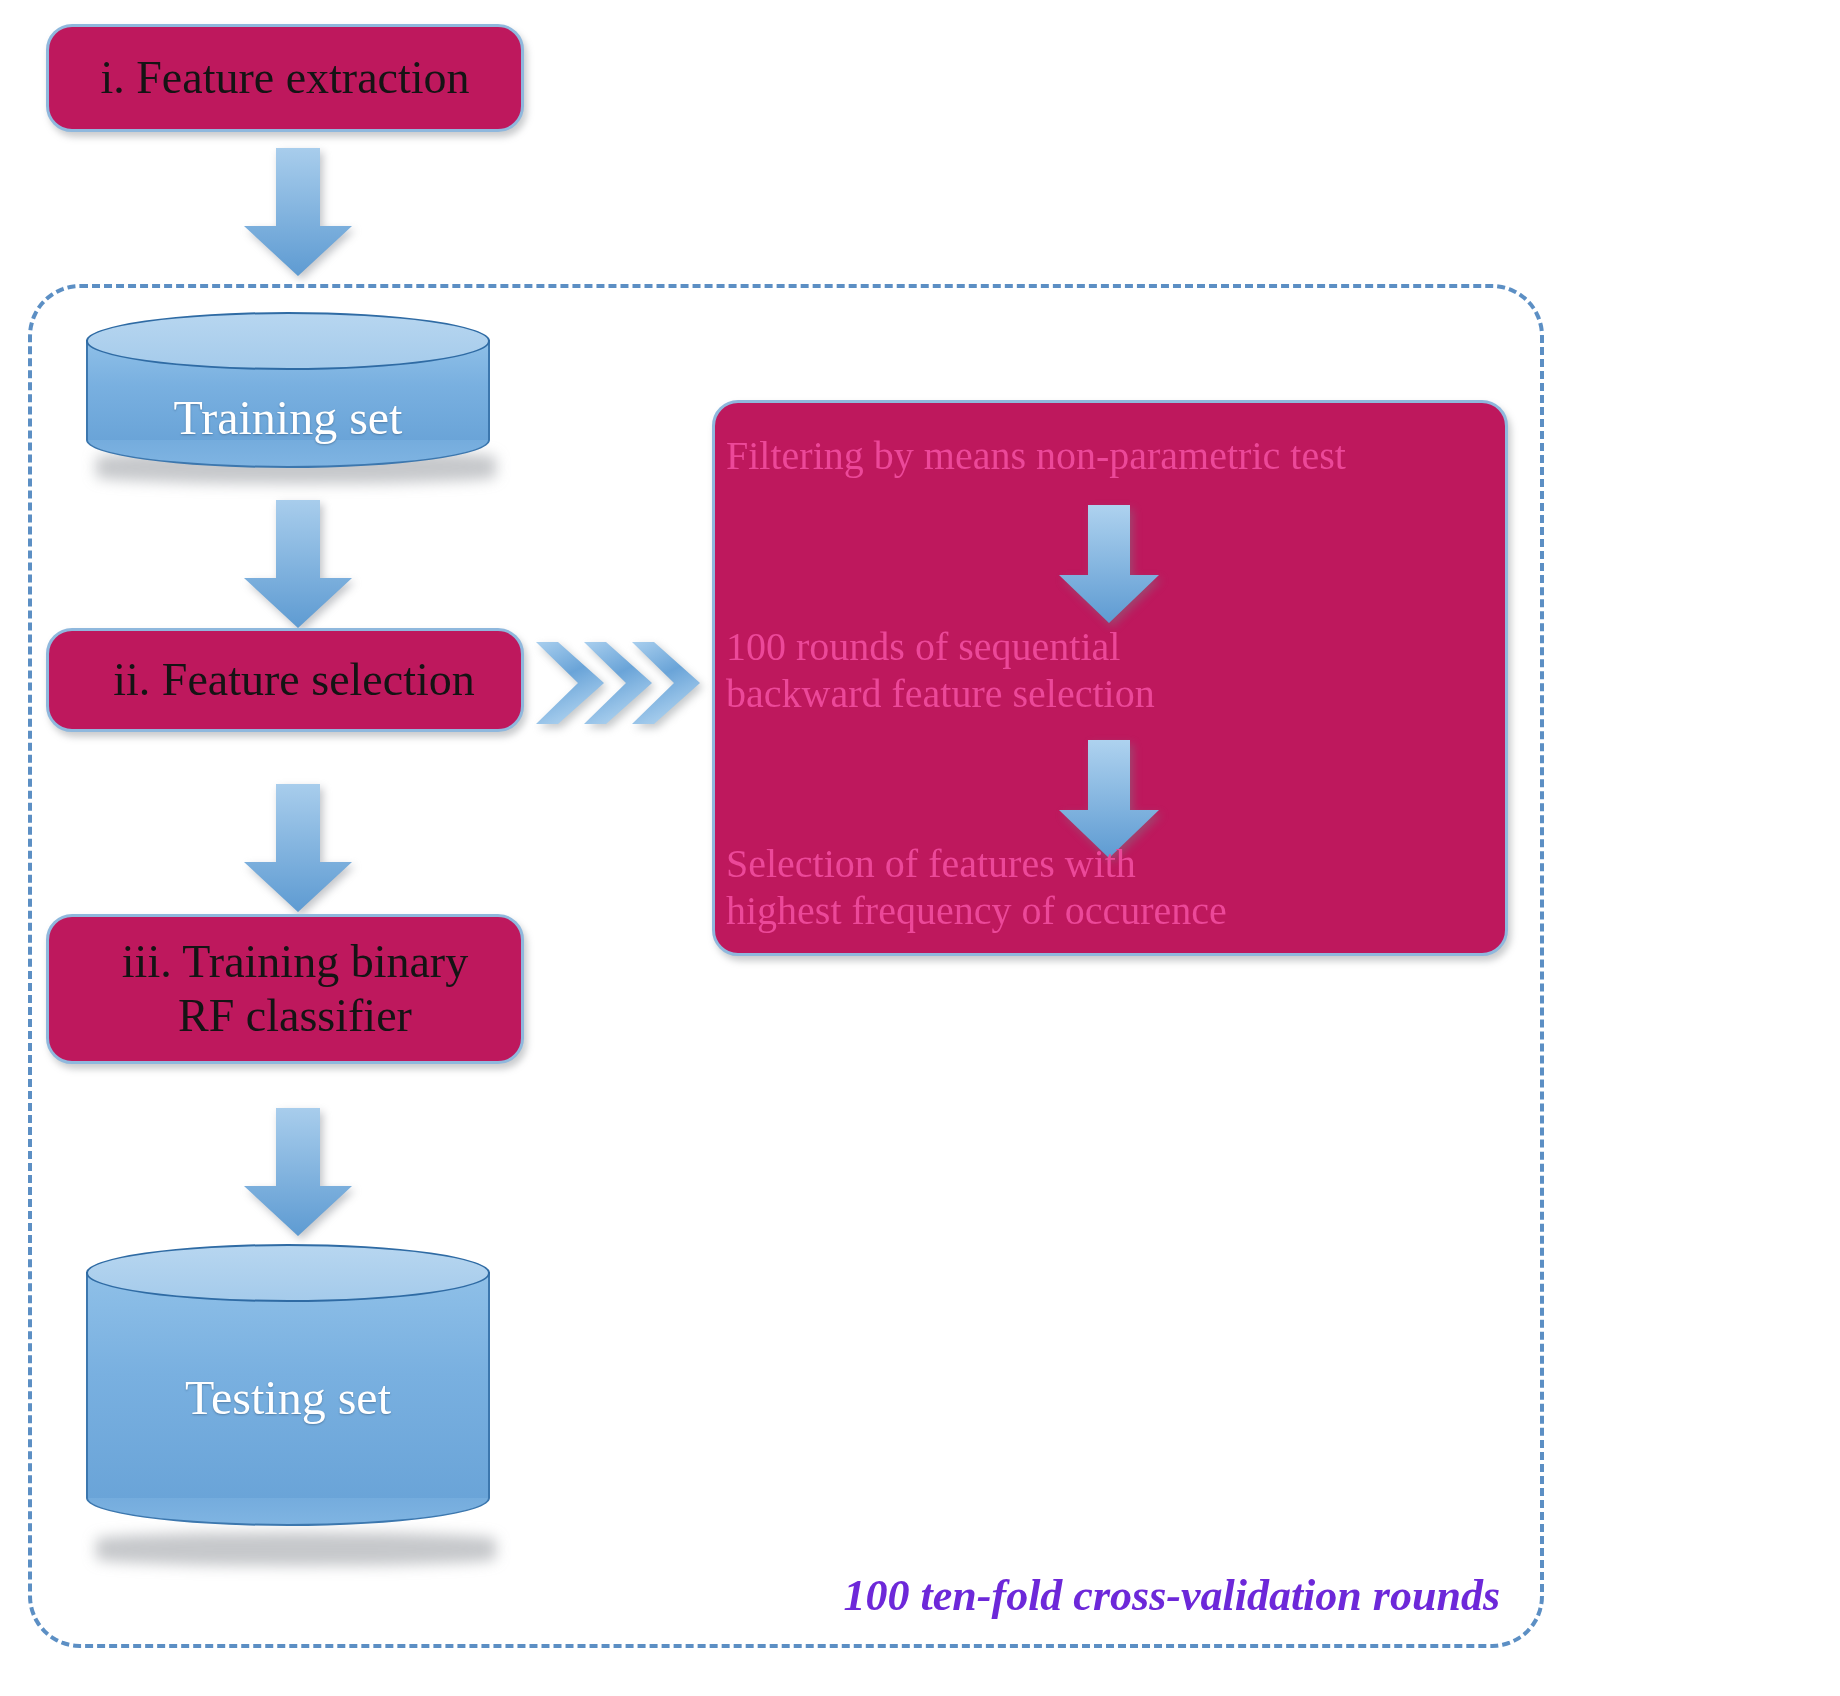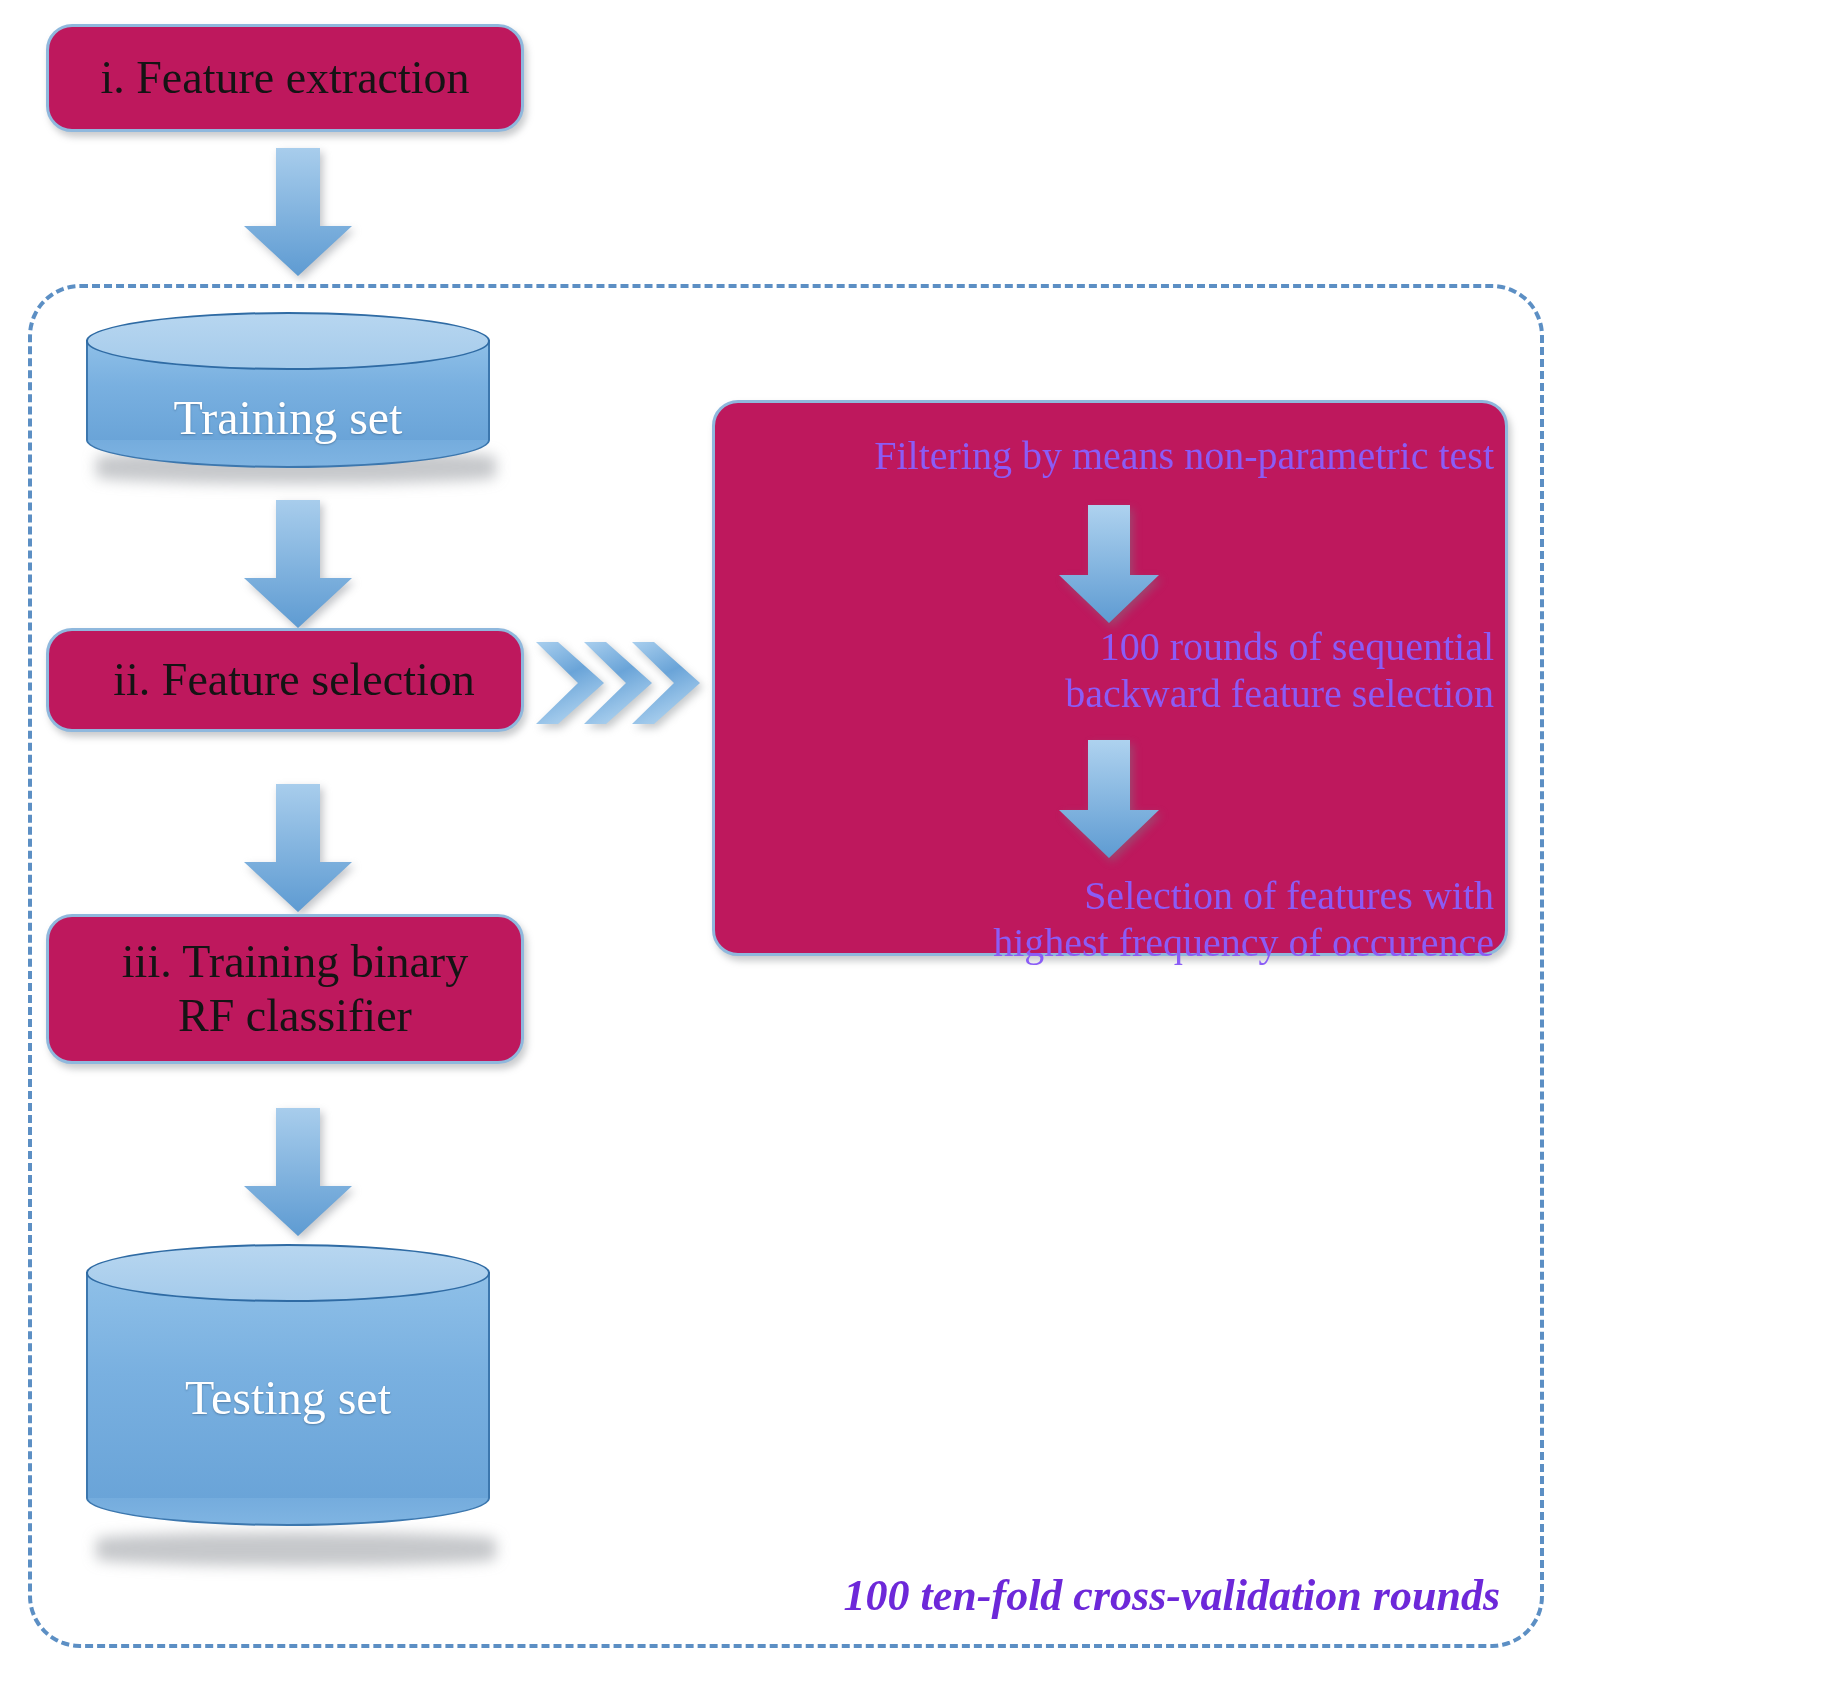--- a/index.html
+++ b/index.html
@@ -100,22 +100,22 @@
   
   .chevrons {
     position: absolute;
     filter: drop-shadow(3px 4px 4px rgba(125,130,136,0.45));
   }
   .chevrons svg { display: block; }
 
   
   .panel-text {
     position: absolute;
-    text-align: right;
-    color: #8b5cf6;
+    text-align: left;
+    color: #ec4899;
     line-height: 1.18;
     white-space: pre-line;
   }
 
   
   .caption {
     position: absolute;
     font-style: italic;
     font-weight: bold;
     color: #6d28d9;
@@ -209,21 +209,21 @@
       <defs>
         <linearGradient id="ag4" x1="0" y1="0" x2="0" y2="1">
           <stop offset="0%" stop-color="#aed2ef"></stop>
           <stop offset="100%" stop-color="#5e9bd2"></stop>
         </linearGradient>
       </defs>
       <polygon points="33,0 75,0 75,70 104,70 54,118 4,70 33,70" fill="url(#ag4)"></polygon>
     </svg>
   </div>
 
-  <div class="panel-text" style="left:726px; top:872px; width:768px; font-size:40px;">Selection of features with
+  <div class="panel-text" style="left:726px; top:840px; width:768px; font-size:40px;">Selection of features with
 highest frequency of occurence</div>
 
   <div class="darrow" style="left:240px; top:784px; width:116px; height:128px;">
     <svg width="116" height="128" viewBox="0 0 116 128" xmlns="http://www.w3.org/2000/svg">
       <defs>
         <linearGradient id="ag5" x1="0" y1="0" x2="0" y2="1">
           <stop offset="0%" stop-color="#a8cdec"></stop>
           <stop offset="100%" stop-color="#5e9bd2"></stop>
         </linearGradient>
       </defs>

